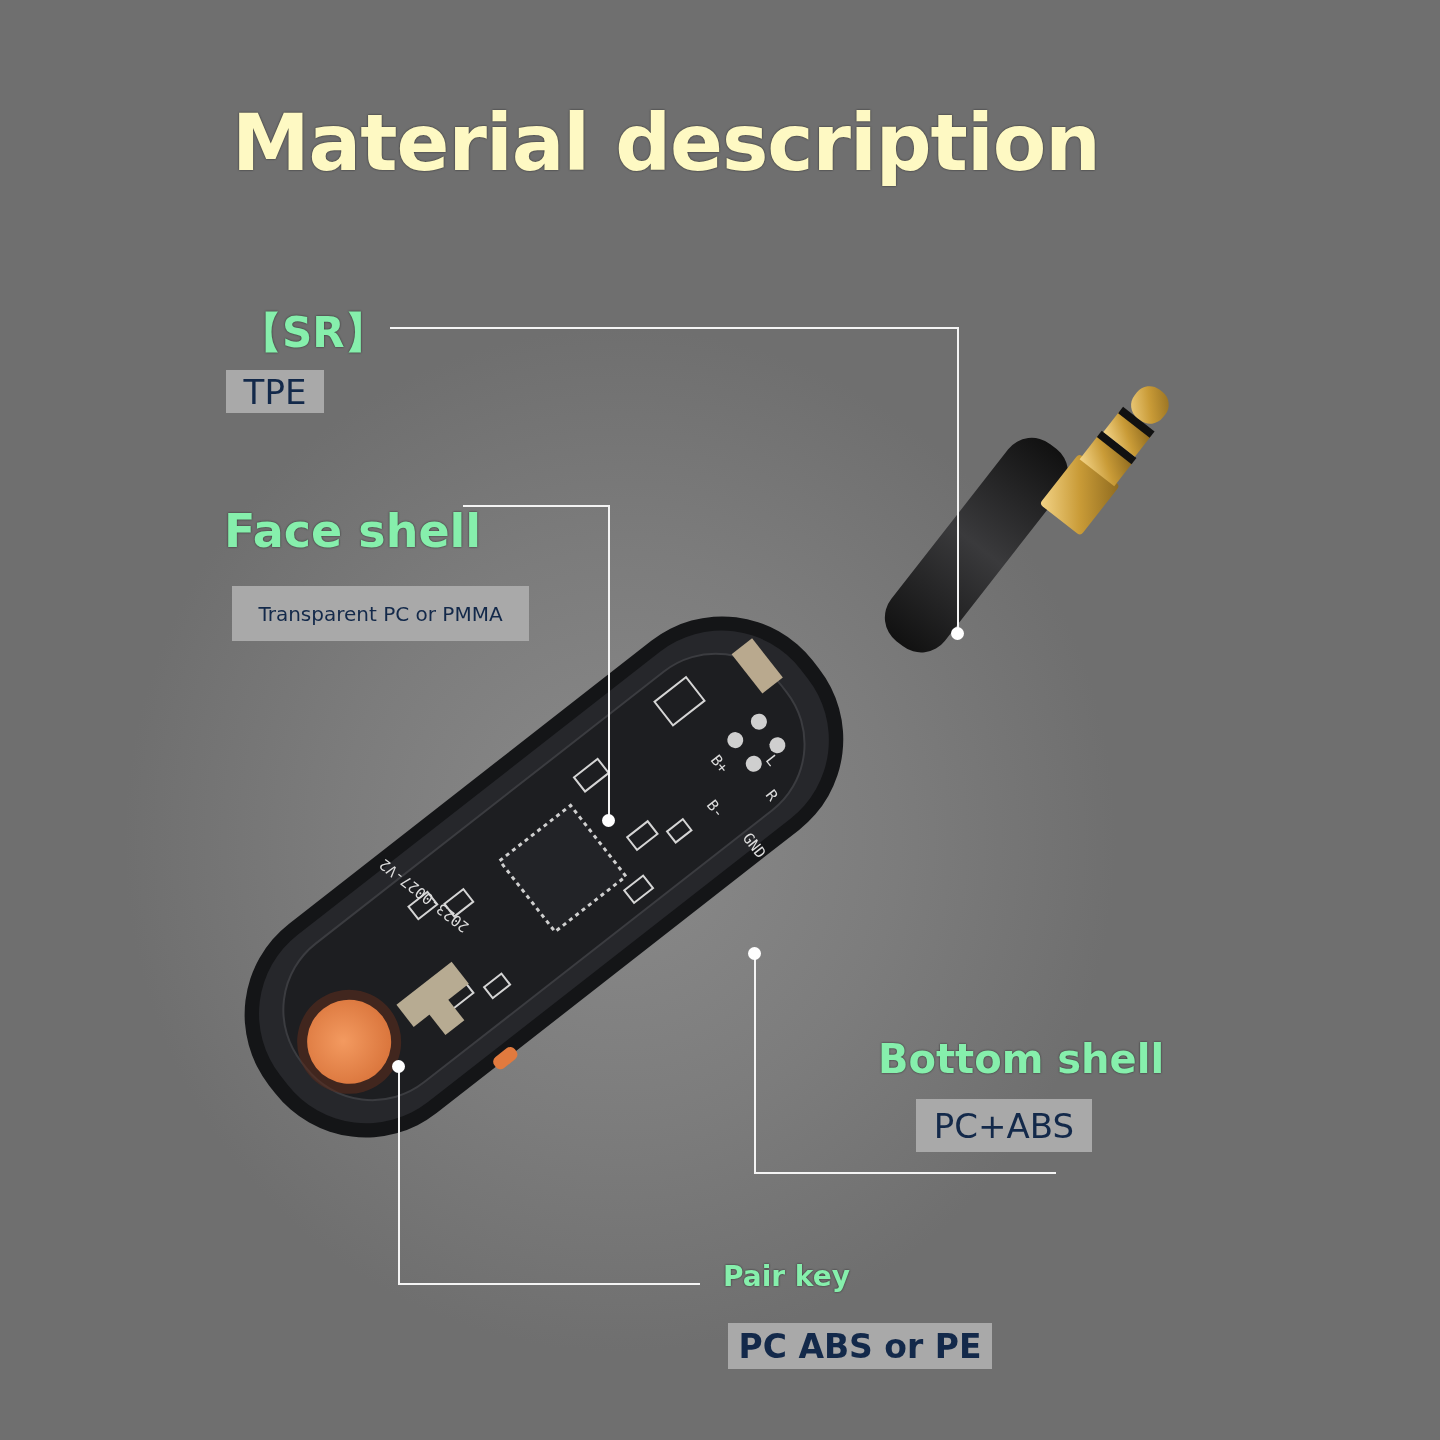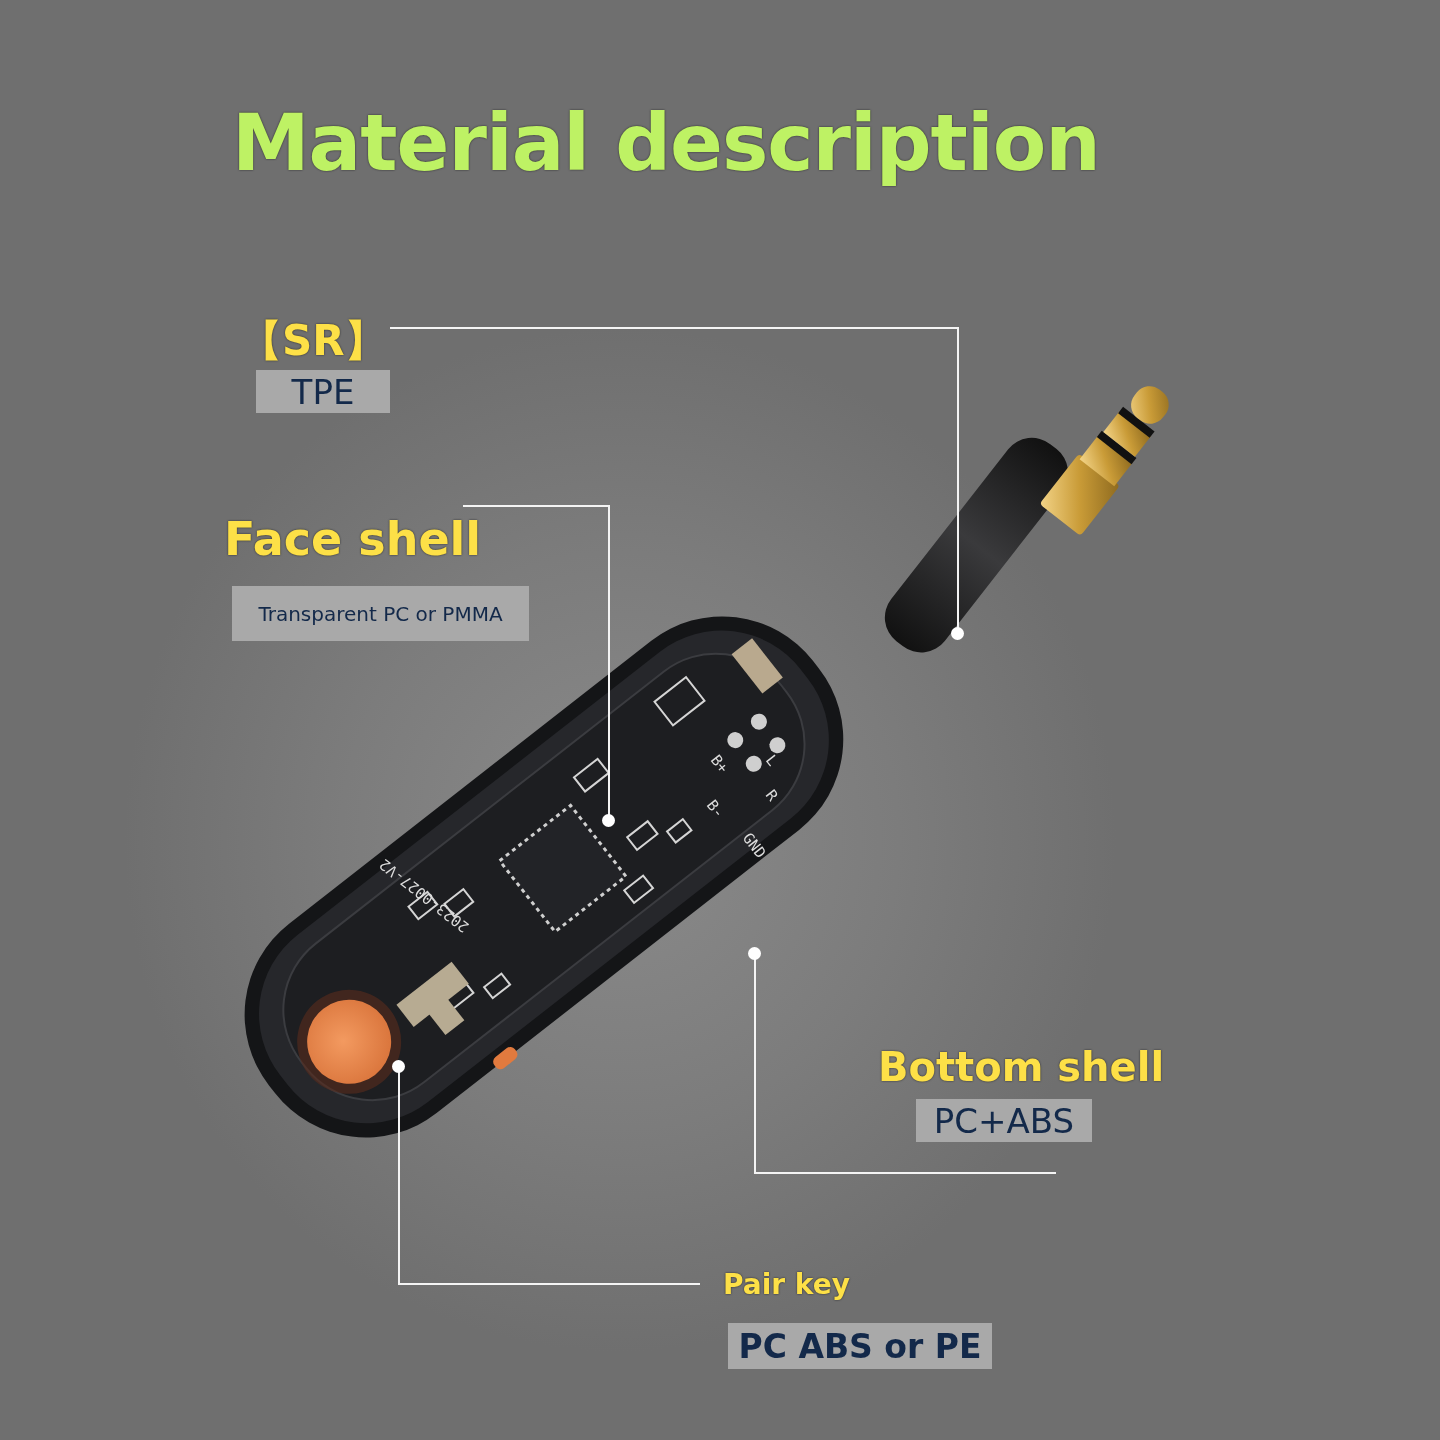--- a/index.html
+++ b/index.html
@@ -7,25 +7,25 @@
     width:1440px; height:1440px; overflow:hidden; position:relative;
     background:#6f6f6f;
     font-family:"DejaVu Sans", "Liberation Sans", sans-serif;
   }
   .glow {
     position:absolute; left:0; top:0; width:1440px; height:1440px;
     background: radial-gradient(ellipse 620px 640px at 620px 840px, #8a8a8a 0%, #7c7c7c 45%, #6f6f6f 80%);
   }
   .title {
     position:absolute; left:232px; top:98px;
-    font-size:78px; font-weight:bold; color:#bef264; letter-spacing:-1px;
+    font-size:78px; font-weight:bold; color:#fef9c3; letter-spacing:-1px;
     text-shadow:0 0 2px #222;
   }
   .label {
-    position:absolute; font-weight:bold; color:#fde047; text-shadow:0 0 2px #222;margin-top:8px;
+    position:absolute; font-weight:bold; color:#86efac; text-shadow:0 0 2px #222;
   }
   .tag {
     position:absolute; background:#a9a9a9; color:#13294a;
     display:flex; align-items:center; justify-content:center;
   }
   .line { position:absolute; background:#f4f4f4; }
   .dot { position:absolute; width:13px; height:13px; border-radius:50%; background:#ffffff; }
   svg.device { position:absolute; left:0; top:0; }
 </style>
 </head>
@@ -109,33 +109,33 @@
     <text x="765" y="760" transform="rotate(52 765 760)">L</text>
     <text x="765" y="795" transform="rotate(52 765 795)">R</text>
     <text x="742" y="838" transform="rotate(52 742 838)">GND</text>
     <text x="470" y="925" transform="rotate(-142 470 925)">2023-0027-V2</text>
   </g>
 </svg>
 
 <div class="title">Material description</div>
 
 <div class="label" style="left:240px; top:305px; font-size:42px;">【SR】</div>
-<div class="tag" style="left:256px; top:370px; width:134px; height:43px; font-size:34px;">TPE</div>
+<div class="tag" style="left:226px; top:370px; width:98px; height:43px; font-size:34px;">TPE</div>
 <div class="line" style="left:390px; top:327px; width:568px; height:2px;"></div>
 <div class="line" style="left:957px; top:327px; width:2px; height:306px;"></div>
 <div class="dot" style="left:951px; top:627px;"></div>
 
 <div class="label" style="left:224px; top:504px; font-size:46px;">Face shell</div>
 <div class="tag" style="left:232px; top:542px; width:297px; height:55px; font-size:20px;margin-top:44px;">Transparent PC or PMMA</div>
 <div class="line" style="left:463px; top:505px; width:146px; height:2px;"></div>
 <div class="line" style="left:608px; top:505px; width:2px; height:314px;"></div>
 <div class="dot" style="left:602px; top:814px;"></div>
 
 <div class="label" style="left:878px; top:1036px; font-size:40px;">Bottom shell</div>
-<div class="tag" style="left:916px; top:1099px; width:176px; height:43px; font-size:34px;">PC+ABS</div>
+<div class="tag" style="left:916px; top:1099px; width:176px; height:53px; font-size:34px;">PC+ABS</div>
 <div class="line" style="left:754px; top:955px; width:2px; height:219px;"></div>
 <div class="line" style="left:754px; top:1172px; width:302px; height:2px;"></div>
 <div class="dot" style="left:748px; top:947px;"></div>
 
 <div class="label" style="left:723px; top:1260px; font-size:28px;">Pair key</div>
 <div class="tag" style="left:728px; top:1323px; width:264px; height:46px; font-size:33px; font-weight:bold;">PC ABS or PE</div>
 <div class="line" style="left:398px; top:1067px; width:2px; height:218px;"></div>
 <div class="line" style="left:398px; top:1283px; width:302px; height:2px;"></div>
 <div class="dot" style="left:392px; top:1060px;"></div>
 

